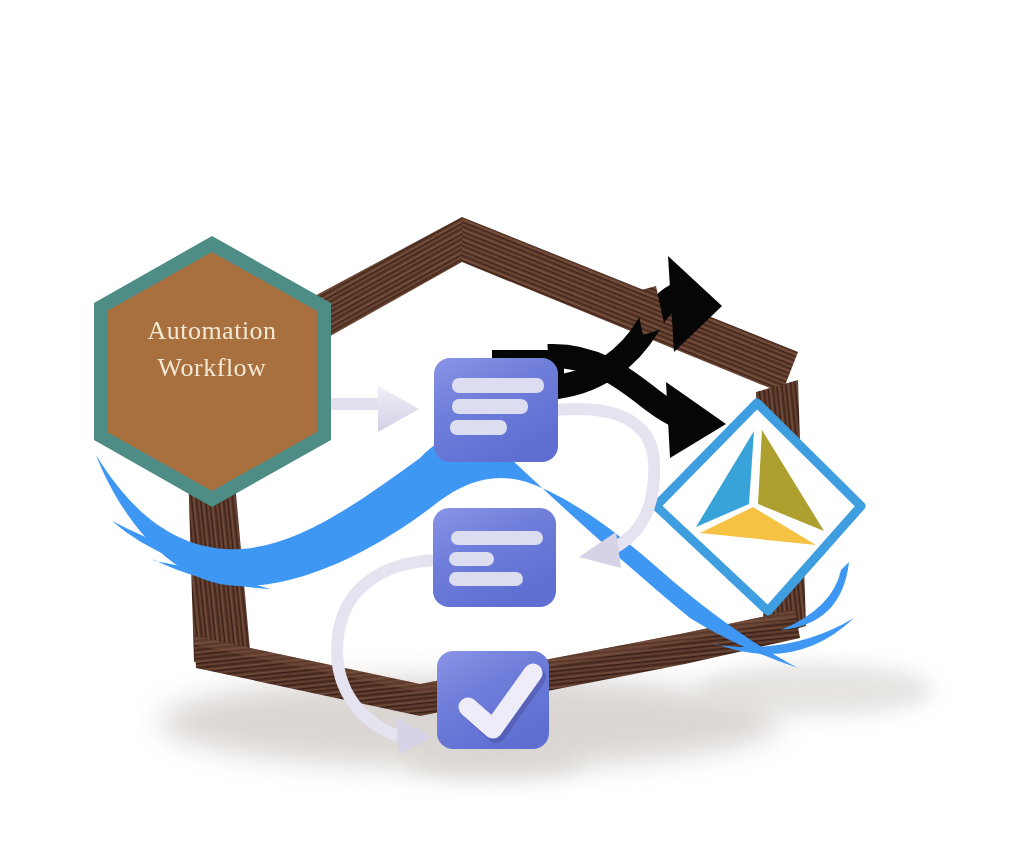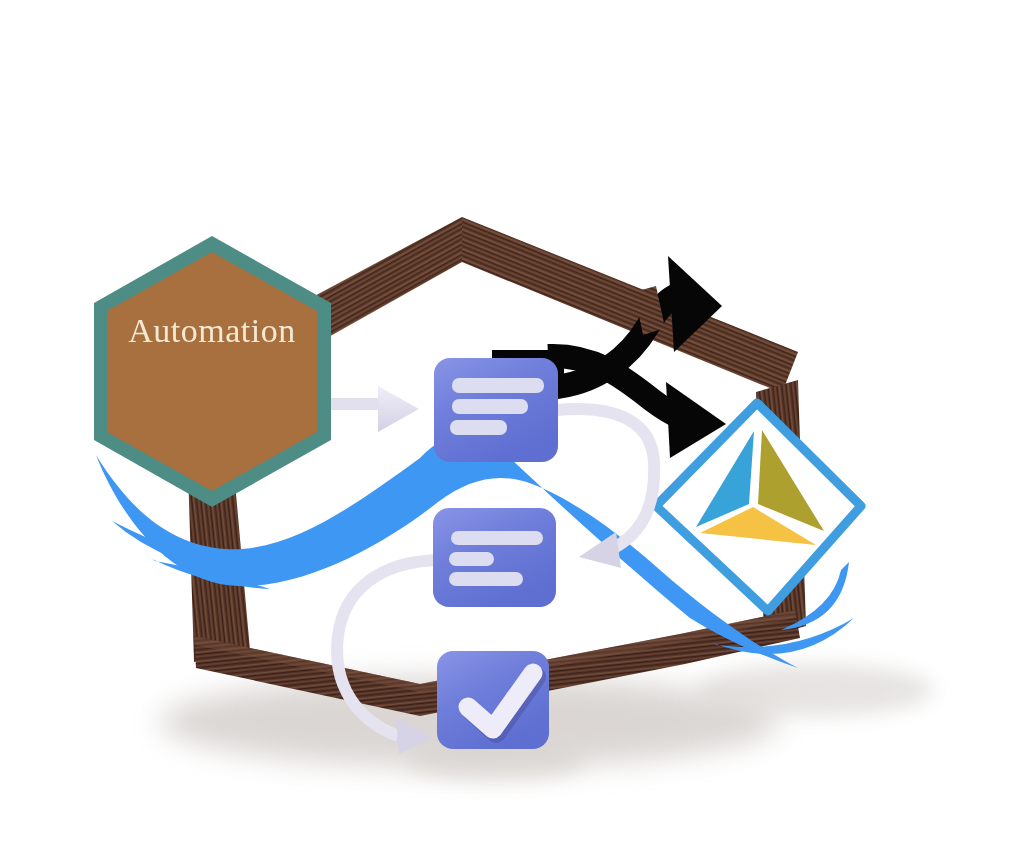--- a/index.html
+++ b/index.html
@@ -13,21 +13,21 @@
   }
   html,body{margin:0;padding:0;background:#fff;}
   .stage{
     position:relative;width:1024px;height:853px;background:#ffffff;
     overflow:hidden;font-family:"Liberation Serif", serif;
   }
   .stage svg{position:absolute;left:0;top:0;}
   .hex-label{
     position:absolute;left:95px;top:312px;width:234px;
     text-align:center;color:var(--hex-text);
-    font-size:34px;line-height:37px;font-weight:500;
+    font-size:26px;line-height:37px;font-weight:500;
     letter-spacing:.5px;
   }
   .hex-label div{white-space:nowrap;}
 </style>
 </head>
 <body>
 
 <div class="stage">
 
 <svg width="1024" height="853" viewBox="0 0 1024 853">
@@ -168,15 +168,16 @@
   </g>
 
   <g>
     <polygon points="212,236 331,303 331,440 212,507 94,440 94,303" fill="#4E8C86"></polygon>
     <polygon points="212,252 317,311 317,432 212,491 107,432 107,311" fill="#A9703F"></polygon>
   </g>
 </svg>
 
 <div class="hex-label">
   <div>Automation</div>
+  <div>Workflow</div>
 </div>
 
 </div>
 
 </body></html>

